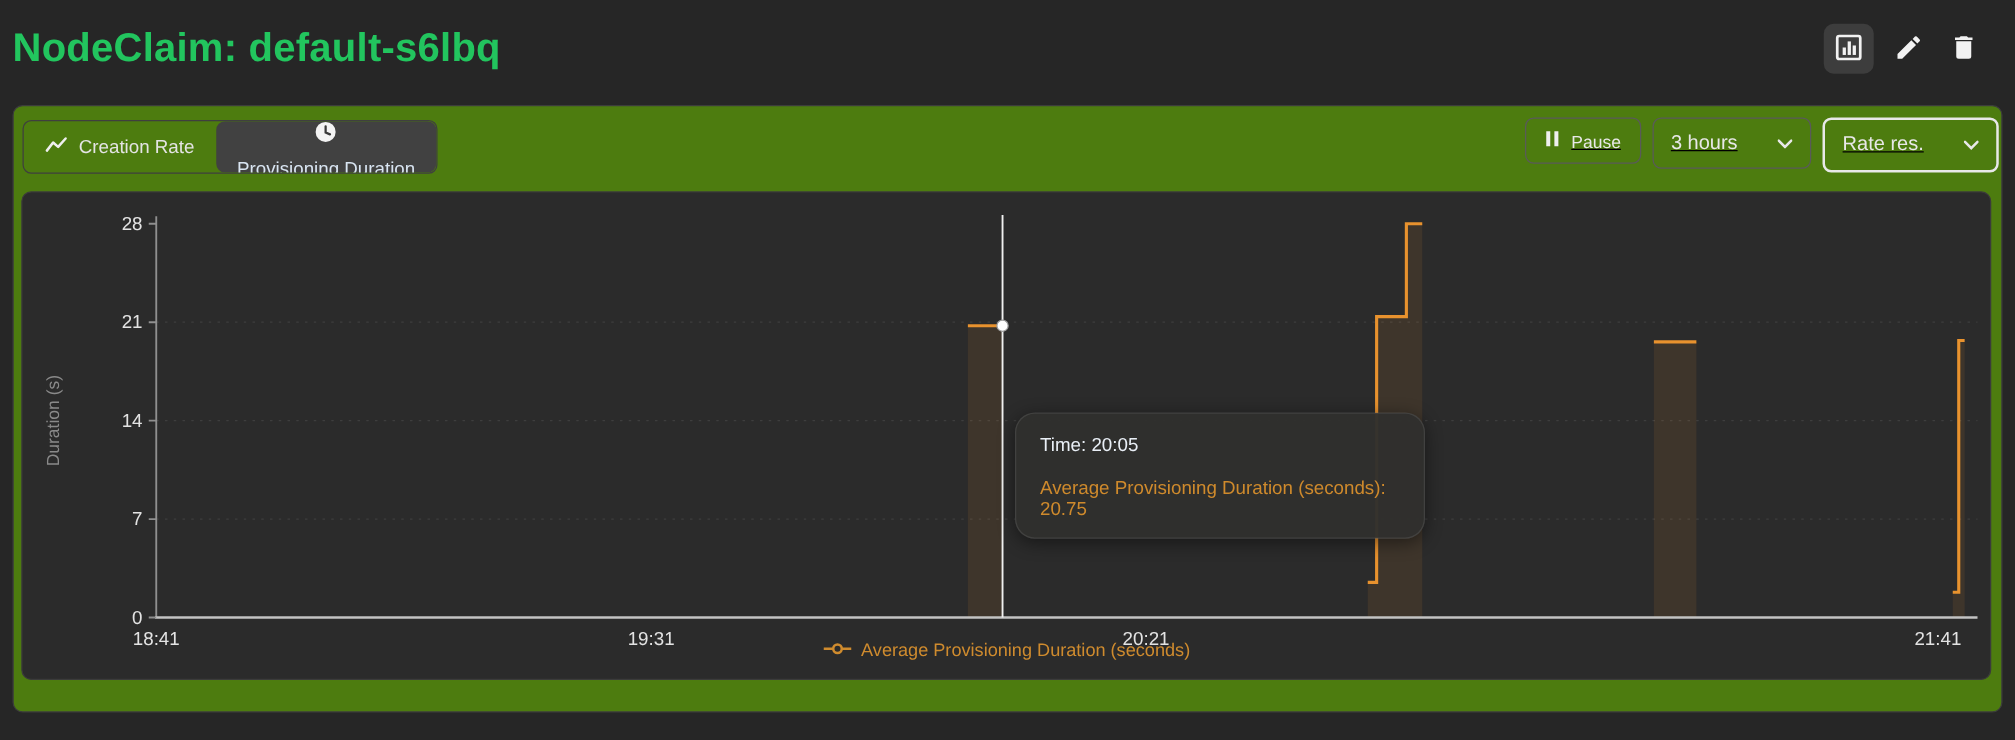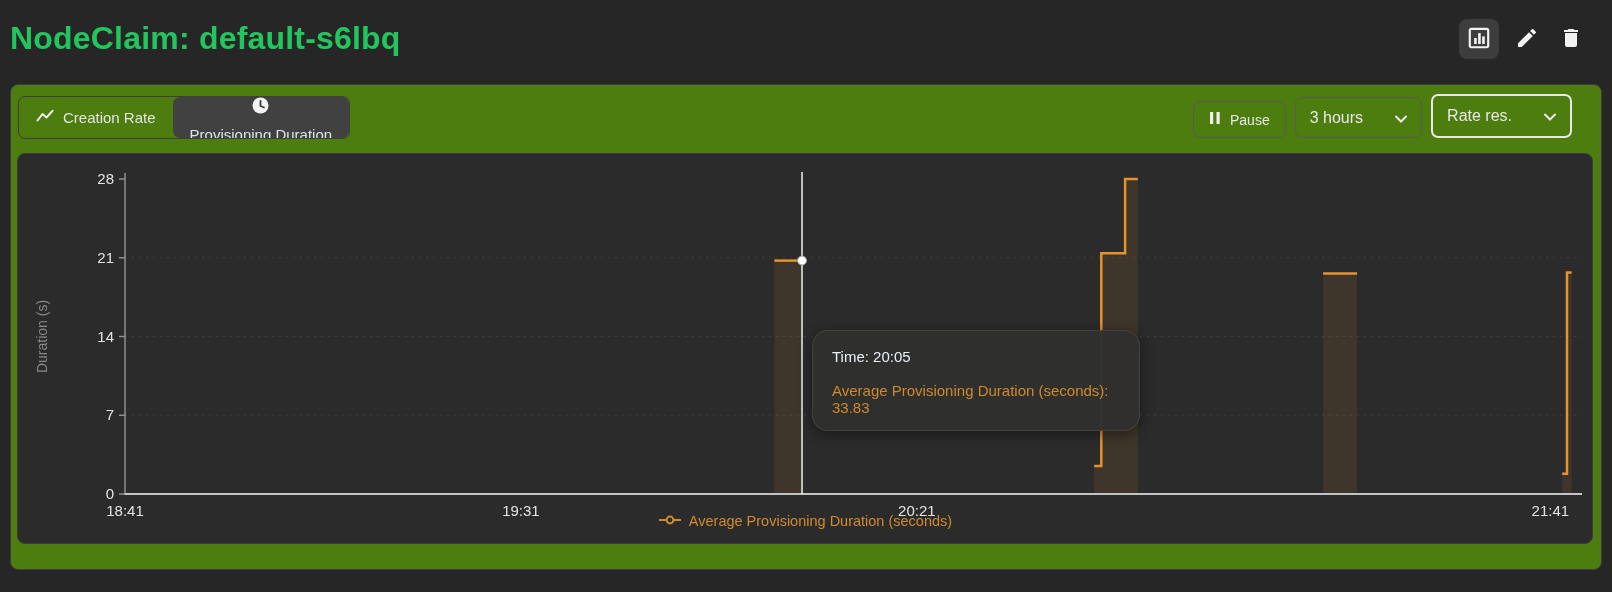--- a/index.html
+++ b/index.html
@@ -27,21 +27,21 @@
   }
   .tabgroup{
     position:absolute;left:7px;top:11px;height:41px;display:flex;align-items:stretch;
     border:1px solid #3f3f3f;border-radius:7px;overflow:hidden;background:transparent;
   }
   .tab{
     display:flex;align-items:center;gap:9px;padding:0 17px;
     font-size:15px;color:#e4e4e4;cursor:pointer;white-space:nowrap;
   }
   .tab.selected{background:#414141;color:#d9e5f2;border-radius:7px;flex-direction:column;}
-  .controls{position:absolute;top:9px;right:29px;display:flex;align-items:flex-end;gap:9px;}
+  .controls{position:absolute;top:9px;right:2px;display:flex;align-items:flex-start;gap:9px;text-decoration:underline;}
   .btn{
     display:flex;align-items:center;gap:9px;background:transparent;color:#e8e8e8;
     border:1px solid #5a5a5a;border-radius:7px;cursor:pointer;box-sizing:border-box;
     font-family:inherit;
   }
   .btn.pause{height:37px;padding:0 15px;font-size:14px;}
   .btn.select{height:41px;padding:0 14px;font-size:16px;gap:32px;}
   .btn.select.hl{height:44px;border:2px solid #e8e8e8;font-weight:500;}
   .chart-box{
     position:absolute;left:6px;top:68px;width:1576px;height:391px;
@@ -172,21 +172,21 @@
         <polyline points="756.3,106.6 784.0,106.6" fill="none" stroke="#E8922E" stroke-width="2.5" stroke-linejoin="miter"></polyline>
         <polyline points="1076.2,311.9 1083.3,311.9 1083.3,99.3 1107.1,99.3 1107.1,25.0 1119.8,25.0" fill="none" stroke="#E8922E" stroke-width="2.5" stroke-linejoin="miter"></polyline>
         <polyline points="1305.1,119.5 1339.1,119.5" fill="none" stroke="#E8922E" stroke-width="2.5" stroke-linejoin="miter"></polyline>
         <polyline points="1544.2,319.8 1549.0,319.8 1549.0,118.4 1553.7,118.4" fill="none" stroke="#E8922E" stroke-width="2.5" stroke-linejoin="miter"></polyline>
         <line x1="784.0298913043479" x2="784.0298913043479" y1="18" y2="340" stroke="#f0f0f0" stroke-width="1.5"></line>
         <circle cx="784.0298913043479" cy="106.5625" r="4.5" fill="#ffffff" stroke="#9a9a9a" stroke-width="1"></circle>
       </svg>
 
     <div class="tooltip">
       <div class="tt-time">Time: 20:05</div>
-      <div class="tt-val">Average Provisioning Duration (seconds): 33.83</div>
+      <div class="tt-val">Average Provisioning Duration (seconds): 20.75</div>
     </div>
 
     <div class="legend">
       <span>
         <svg width="24" height="12" viewBox="0 0 24 12">
           <line x1="1" y1="6" x2="23" y2="6" stroke="#cf8b2e" stroke-width="2"></line>
           <circle cx="12" cy="6" r="3.4" fill="#2b2b2b" stroke="#cf8b2e" stroke-width="2"></circle>
         </svg>
       </span>
       <span>Average Provisioning Duration (seconds)</span>

